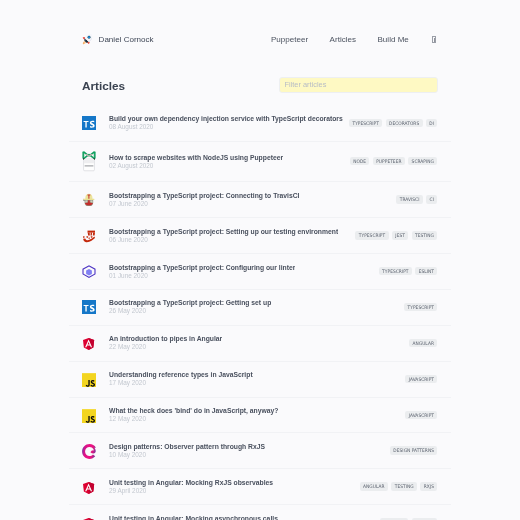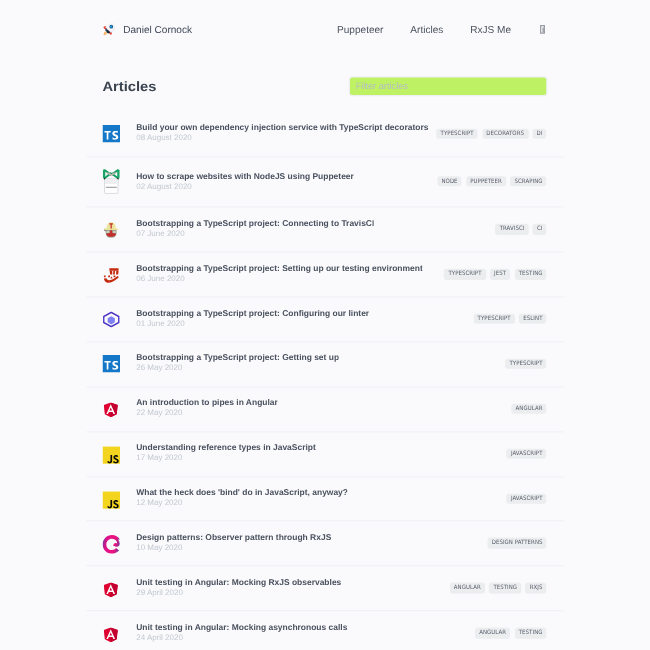--- a/index.html
+++ b/index.html
@@ -3,37 +3,37 @@
 <meta charset="utf-8">
 <title>Articles</title>
 <style>
   html,body{margin:0;padding:0;}
   body{width:520px;height:520px;overflow:hidden;background:#fafafc;
        font-family:"Liberation Sans",sans-serif;
        -webkit-font-smoothing:antialiased;text-rendering:optimizeLegibility;}
   .page{width:520px;height:520px;position:relative;transform:translateZ(0);}
 
   
-  .site-header{height:47px;display:flex;padding:0 84px 0 81.7px;box-sizing:border-box;}
+  .site-header{height:47px;display:flex;padding:0 84px 0 81.7px;box-sizing:border-box;margin-top:16px;}
   .brand{display:flex;align-items:center;gap:6.3px;text-decoration:none;}
   .brand-logo{width:10.6px;height:10.6px;display:block;line-height:0;}
   .brand-logo svg{display:block;}
   .brand-name{font-size:8.05px;color:#3f4756;line-height:1;position:relative;top:.4px;}
   .nav{margin-left:auto;display:flex;align-items:center;}
   .nav-link{font-size:8.05px;color:#4c5360;text-decoration:none;line-height:1;margin-left:21.5px;position:relative;top:.7px;}
   .theme-toggle{margin-left:22.7px;width:4.5px;height:7.5px;border:.7px solid #9a9ea7;
                 box-sizing:border-box;display:block;position:relative;}
   .theme-toggle:after{content:"";position:absolute;left:1.55px;top:1.6px;width:.8px;height:3.6px;background:#8f939c;}
 
   
   .title-row{display:flex;align-items:center;padding:0 82px 0 82px;box-sizing:border-box;height:34px;margin-top:6px;}
   .page-title{margin:0;font-size:10.9px;line-height:1;color:#3a4250;font-weight:700;position:relative;top:0.5px;
              display:inline-block;transform:scaleX(1.08);transform-origin:left center;}
   .filter-box{margin-left:auto;width:159px;height:16.5px;position:relative;top:-1px;border:1px solid #edeff2;border-radius:3px;
-              background:#bef264;display:flex;align-items:center;box-sizing:border-box;}
+              background:#fef9c3;display:flex;align-items:center;box-sizing:border-box;}
   .filter-input{border:0;outline:0;width:100%;height:100%;font-size:7.4px;padding:0 0 1.2px 4.5px;
                 background:transparent;color:#4a5160;font-family:inherit;box-sizing:border-box;line-height:1;}
   .filter-input::placeholder{color:#b6bcc6;}
 
   
   .article-list{margin:2.9px 69px 0;padding:0;list-style:none;}
   .article-row{display:flex;align-items:center;padding:9.45px 13.6px 9.45px 13px;box-sizing:border-box;
                border-bottom:1px solid #f1f2f5;text-decoration:none;}
   .row-icon{flex:0 0 auto;width:14px;display:flex;align-items:center;justify-content:center;}
   .row-icon svg{display:block;}
@@ -67,21 +67,21 @@
             <path fill="#65bdf7" d="M22.3 8.9a3.4 3.4 0 0 1 4 .6 3.4 3.4 0 0 0-4.9 4.7 3.4 3.4 0 0 1 .9-5.3z"></path>
             <path fill="#31495a" d="M14 19.5 9.4 14.9l-2.1 5.4c-.2.5-.1 1.1.3 1.5l7.1 7.1c.4.4 1 .5 1.5.3l5.4-2.1z"></path>
             <path fill="#1d2c38" d="m14 19.5 7.6 7.6-5.4 2.1c-.5.2-1.1.1-1.5-.3l-3.4-3.4z"></path>
           </svg>
         </span>
       <span class="brand-name">Daniel Cornock</span>
     </a>
     <nav class="nav">
       <a class="nav-link">Puppeteer</a>
         <a class="nav-link">Articles</a>
-        <a class="nav-link">RxJS Me</a>
+        <a class="nav-link">Build Me</a>
       <a class="theme-toggle"></a>
     </nav>
   </header>
 
   <div class="title-row">
     <h1 class="page-title">Articles</h1>
     <div class="filter-box">
       <input class="filter-input" type="text" placeholder="Filter articles" style="">
     </div>
   </div>

